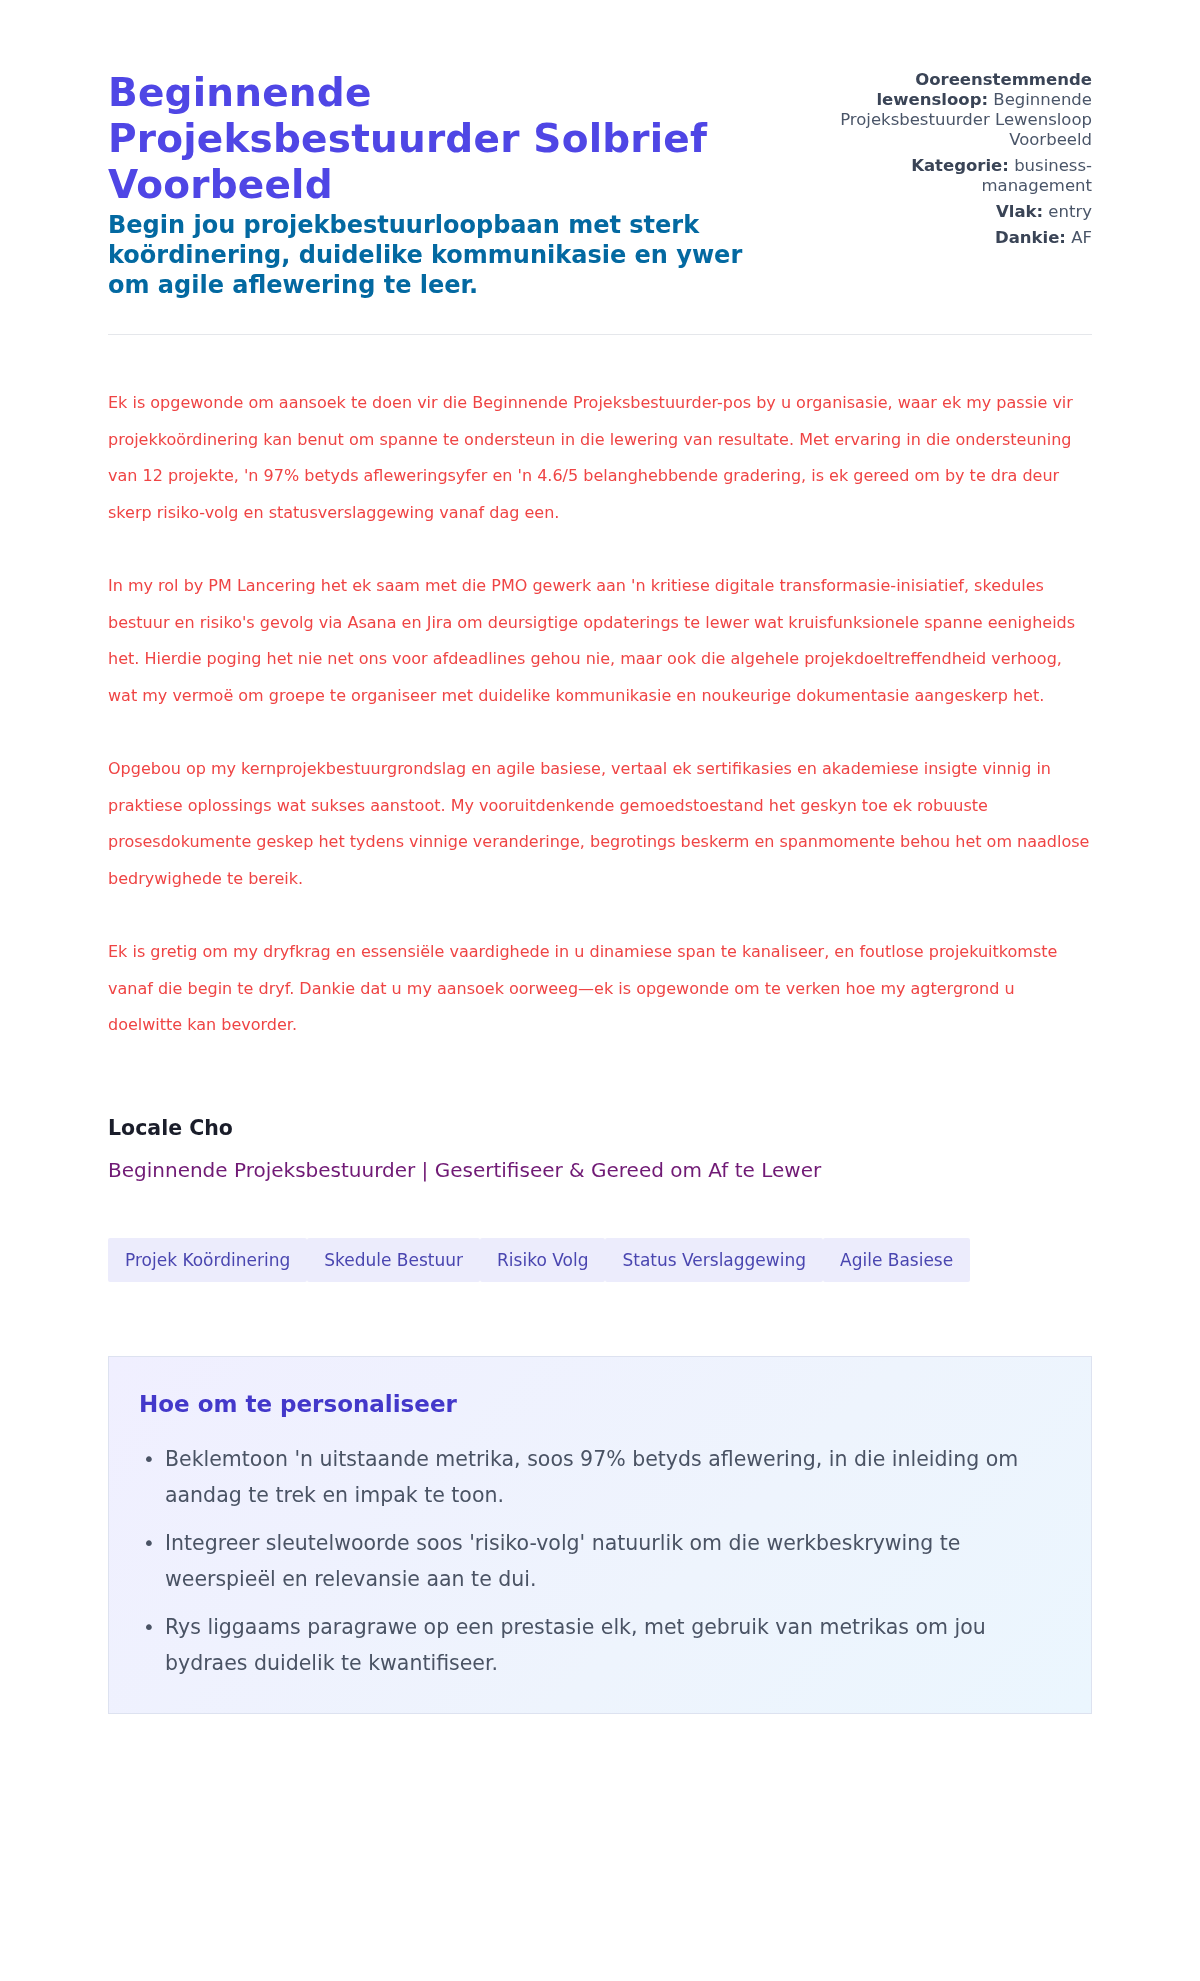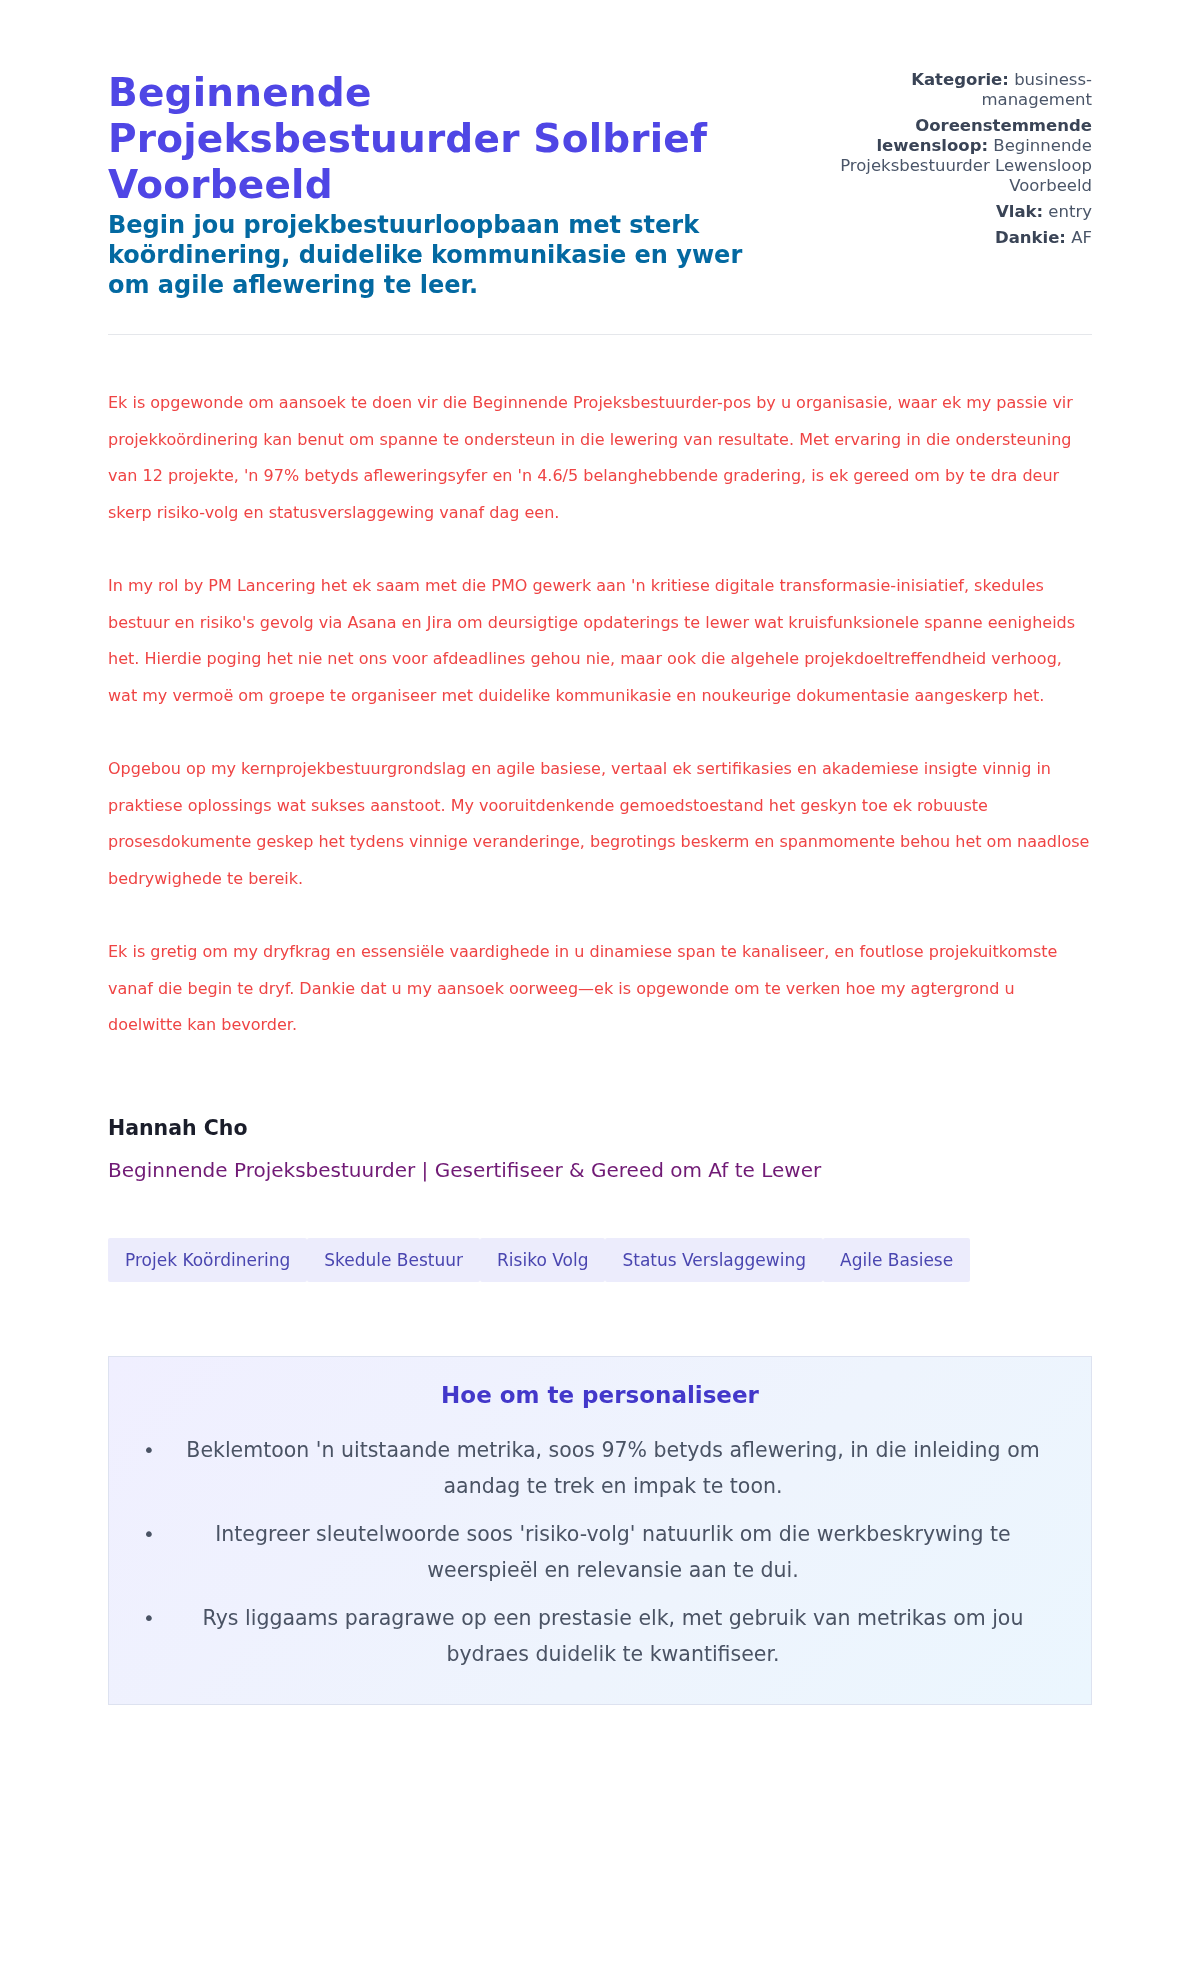--- a/index.html
+++ b/index.html
@@ -20,66 +20,66 @@
   .greeting { font-size: 20.5px; font-weight: bold; color: #4f46e5; line-height: 28px; margin-bottom: 26px; }
   .para { font-size: 16px; line-height: 36.5px; color: #ef4444; margin-bottom: 37px; }
 
   .signature { margin-top: 70px; }
   .sig-name { font-size: 20.5px; font-weight: bold; color: #1a1d2a; line-height: 28px; }
   .sig-title { font-size: 20px; color: #701a75; line-height: 28px; margin-top: 14px; }
 
   .tags { display: flex; margin-top: 54px; flex-wrap: wrap; }
   .tag { background: #ececfc; color: #4a46b0; font-size: 17px; line-height: 20px; padding: 12px 17px; border-radius: 2px; }
 
-  .tips { margin-top: 74px; border: 1px solid #dde2f0; background: linear-gradient(135deg, #f0efff 0%, #eef4fd 60%, #ebf6fe 100%); padding: 23px 30px 32px 30px; text-align: center; }
+  .tips { margin-top: 74px; border: 1px solid #dde2f0; background: linear-gradient(135deg, #f0efff 0%, #eef4fd 60%, #ebf6fe 100%); padding: 32px 30px 32px 30px; }
   .tips-title { font-size: 23px; font-weight: bold; color: #4338ca; line-height: 30px; margin-bottom: 22px; }
   .tips ul { list-style: none; }
   .tips li { position: relative; padding-left: 26px; font-size: 20.5px; line-height: 36px; color: #4a5364; margin-bottom: 12px; }
   .tips li:last-child { margin-bottom: 0; }
   .tips li .bullet { position: absolute; left: 4px; top: 0; color: #4a5364; font-size: 20px; }
 </style>
 </head>
 <body>
 
 <div class="page">
 
   <header class="header">
     <div class="header-left">
       <h1 class="title">Beginnende Projeksbestuurder Solbrief Voorbeeld</h1>
       <h2 class="subtitle">Begin jou projekbestuurloopbaan met sterk koördinering, duidelike kommunikasie en ywer om agile aflewering te leer.</h2>
     </div>
     <div class="meta">
       <div class="meta-item">
+        <span class="meta-label">Ooreenstemmende lewensloop:</span>
+        <span>Beginnende Projeksbestuurder Lewensloop Voorbeeld</span>
+      </div>
+      <div class="meta-item">
         <span class="meta-label">Kategorie:</span>
         <span>business-management</span>
-      </div>
-      <div class="meta-item">
-        <span class="meta-label">Ooreenstemmende lewensloop:</span>
-        <span>Beginnende Projeksbestuurder Lewensloop Voorbeeld</span>
       </div>
       <div class="meta-item">
         <span class="meta-label">Vlak:</span>
         <span>entry</span>
       </div>
       <div class="meta-item">
         <span class="meta-label">Dankie:</span>
         <span>AF</span>
       </div>
     </div>
   </header>
 
   <section class="letter">
     <p class="para">Ek is opgewonde om aansoek te doen vir die Beginnende Projeksbestuurder-pos by u organisasie, waar ek my passie vir projekkoördinering kan benut om spanne te ondersteun in die lewering van resultate. Met ervaring in die ondersteuning van 12 projekte, 'n 97% betyds afleweringsyfer en 'n 4.6/5 belanghebbende gradering, is ek gereed om by te dra deur skerp risiko-volg en statusverslaggewing vanaf dag een.</p>
     <p class="para">In my rol by PM Lancering het ek saam met die PMO gewerk aan 'n kritiese digitale transformasie-inisiatief, skedules bestuur en risiko's gevolg via Asana en Jira om deursigtige opdaterings te lewer wat kruisfunksionele spanne eenigheids het. Hierdie poging het nie net ons voor afdeadlines gehou nie, maar ook die algehele projekdoeltreffendheid verhoog, wat my vermoë om groepe te organiseer met duidelike kommunikasie en noukeurige dokumentasie aangeskerp het.</p>
     <p class="para">Opgebou op my kernprojekbestuurgrondslag en agile basiese, vertaal ek sertifikasies en akademiese insigte vinnig in praktiese oplossings wat sukses aanstoot. My vooruitdenkende gemoedstoestand het geskyn toe ek robuuste prosesdokumente geskep het tydens vinnige veranderinge, begrotings beskerm en spanmomente behou het om naadlose bedrywighede te bereik.</p>
     <p class="para">Ek is gretig om my dryfkrag en essensiële vaardighede in u dinamiese span te kanaliseer, en foutlose projekuitkomste vanaf die begin te dryf. Dankie dat u my aansoek oorweeg—ek is opgewonde om te verken hoe my agtergrond u doelwitte kan bevorder.</p>
   </section>
 
   <section class="signature">
-    <div class="sig-name">Hannah Cho</div>
+    <div class="sig-name">Locale Cho</div>
     <div class="sig-title">Beginnende Projeksbestuurder | Gesertifiseer &amp; Gereed om Af te Lewer</div>
   </section>
 
   <div class="tags">
     <span class="tag">Projek Koördinering</span>
     <span class="tag">Skedule Bestuur</span>
     <span class="tag">Risiko Volg</span>
     <span class="tag">Status Verslaggewing</span>
     <span class="tag">Agile Basiese</span>
   </div>

